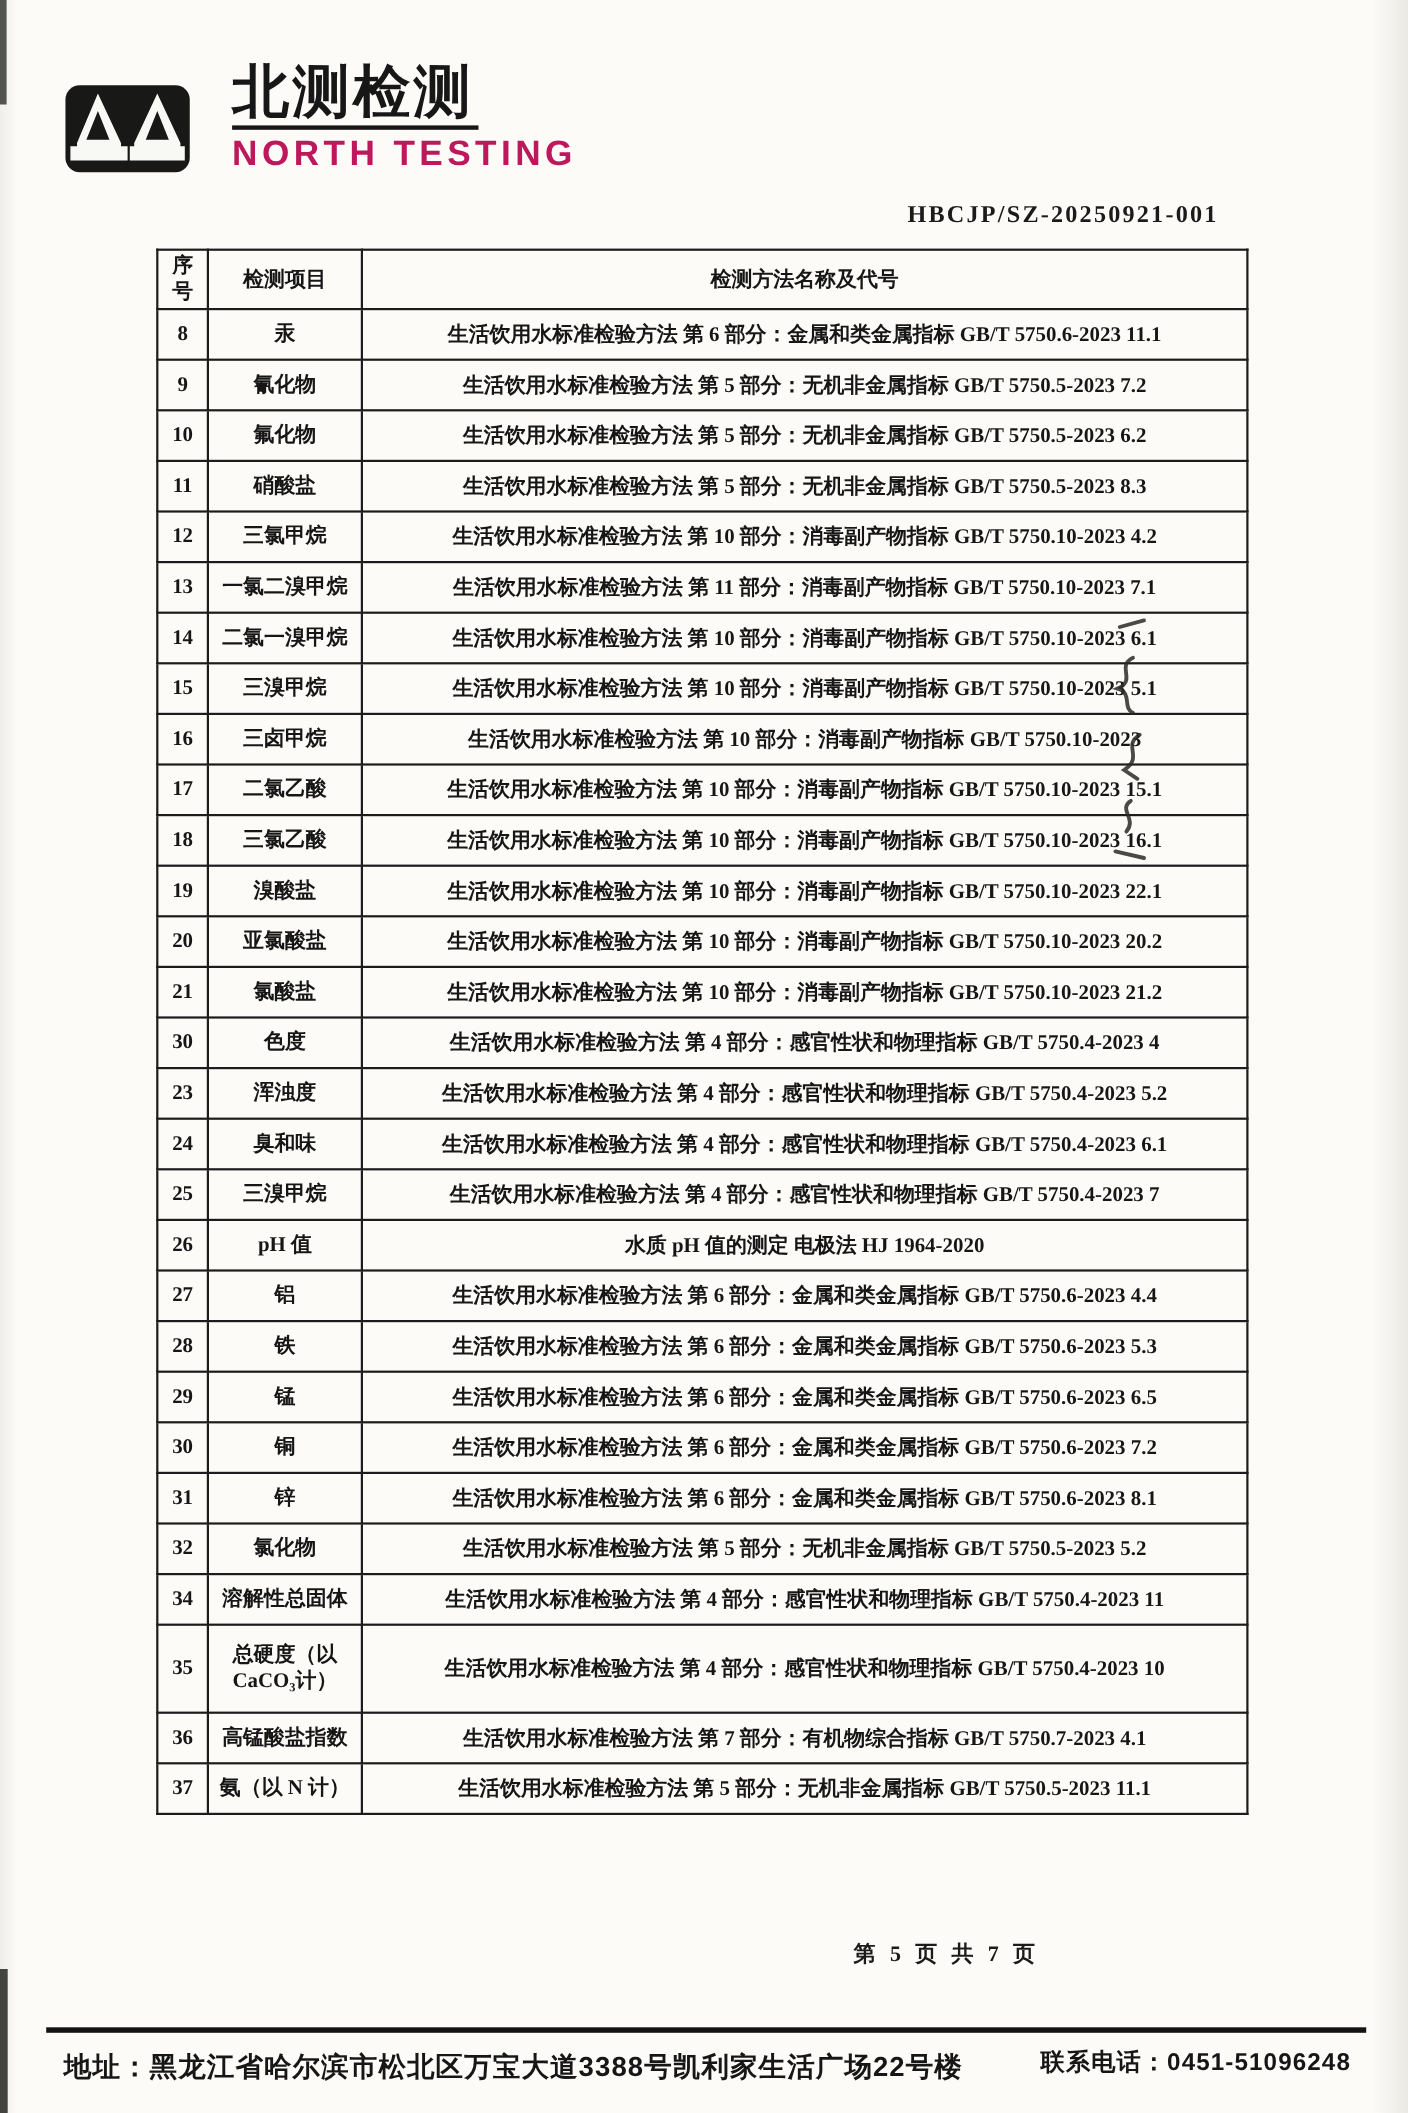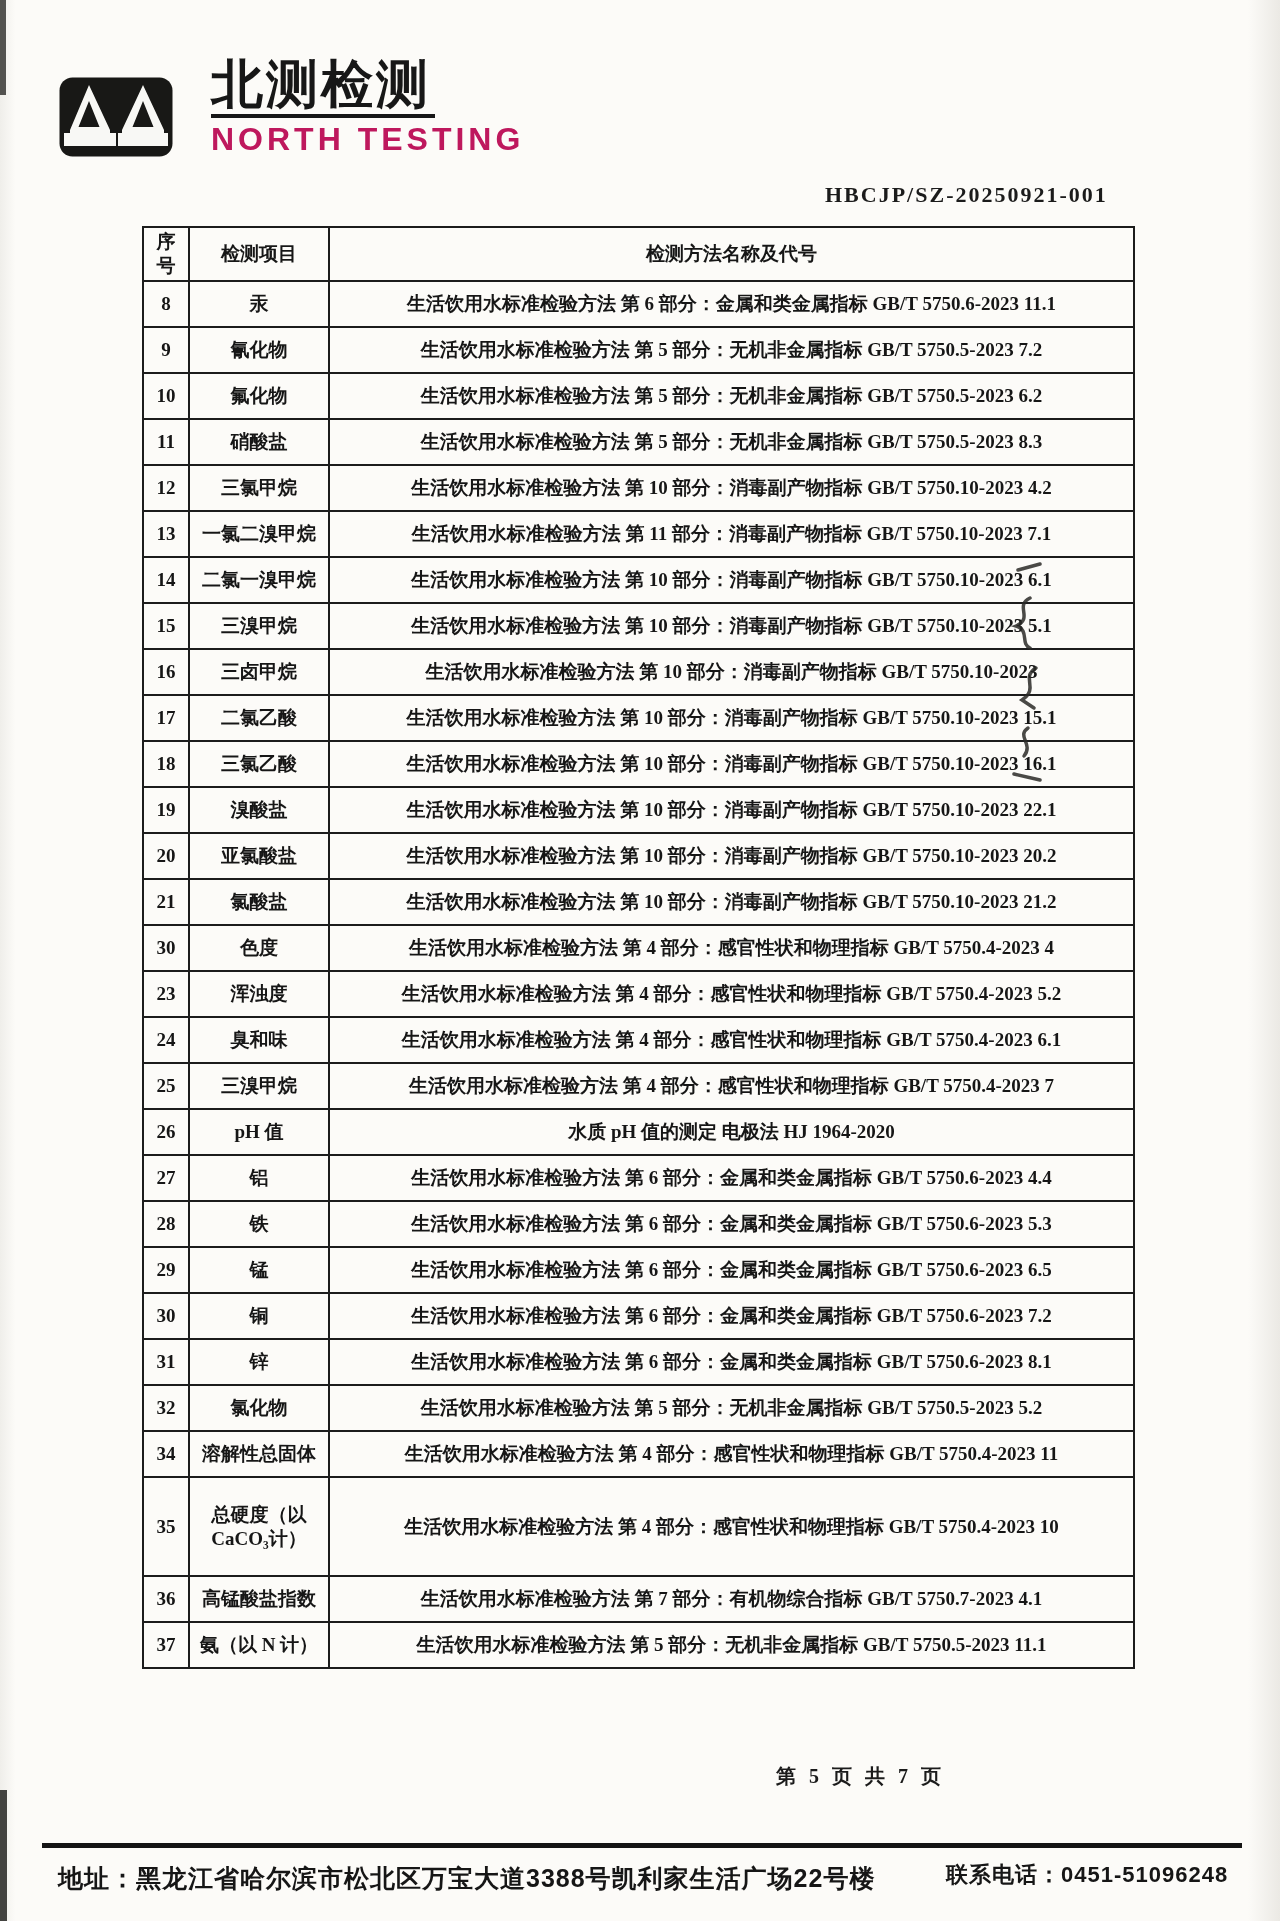--- a/index.html
+++ b/index.html
@@ -26,21 +26,21 @@
     border-collapse:collapse;table-layout:fixed;
   }
   .method-table td,.method-table th{
     border:2px solid #1c1c1c;
     font-size:19px;font-weight:bold;color:#161616;
     text-align:center;vertical-align:middle;
     padding:1px 3px;overflow:hidden;
   }
   .method-table tr{height:46px;}
   .method-table tr.head-row{height:54px;}
-  .method-table tr.tall{height:99px;border-radius:21px;}
+  .method-table tr.tall{height:80px;border-radius:21px;}
   .head-no div{line-height:24px;}
   .item-cell{font-size:18px;line-height:24px;}
   .method-cell{font-size:19px;}
   
   .page-info{position:absolute;left:776px;top:1763px;font-size:20px;font-weight:bold;
     letter-spacing:4px;color:#1b1b1b;}
   .footer-rule{position:absolute;left:42px;top:1843px;width:1200px;height:5px;background:#141414;}
   .footer-address{position:absolute;left:58px;top:1862px;
     font-family:"Liberation Sans","DejaVu Sans",sans-serif;font-weight:bold;
     font-size:25px;letter-spacing:1px;color:#161616;}

